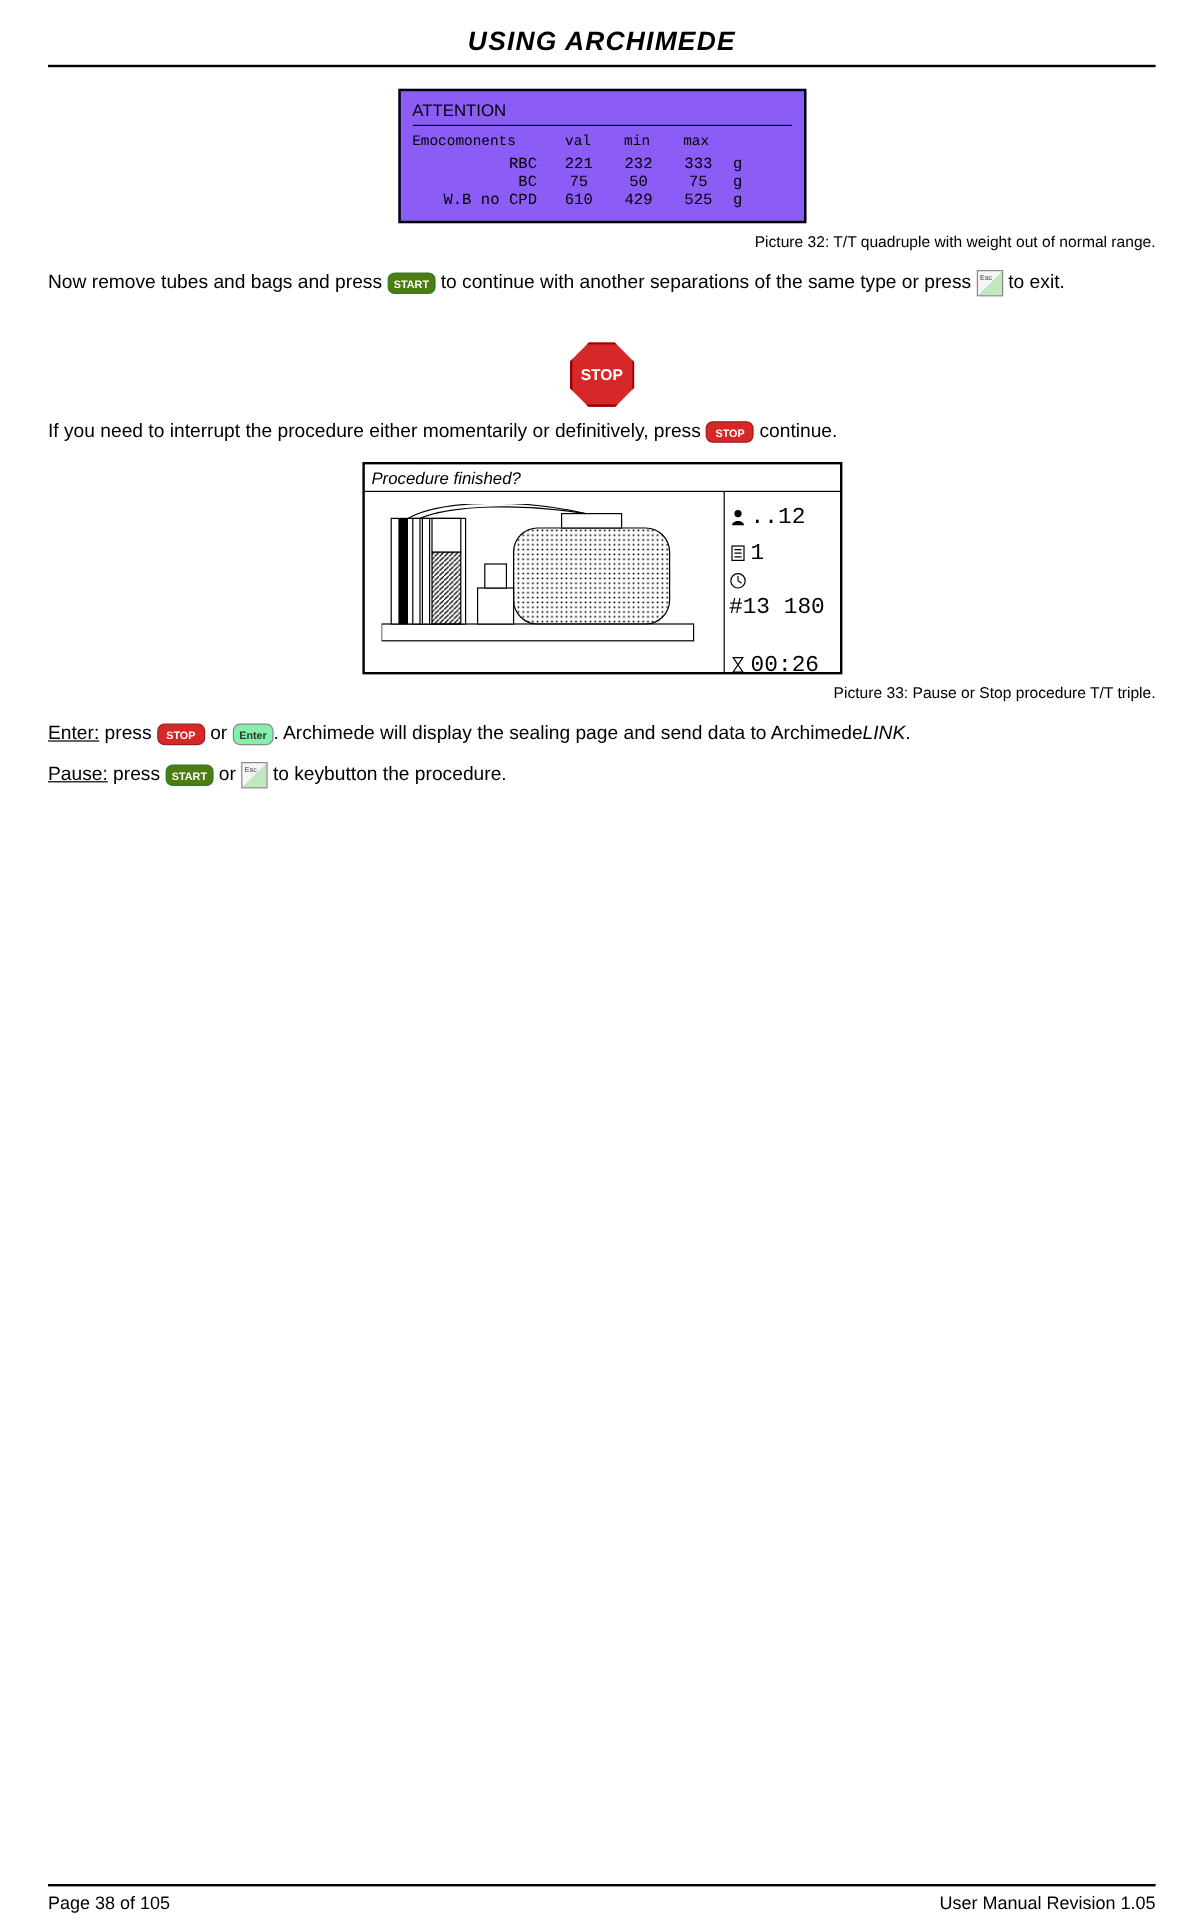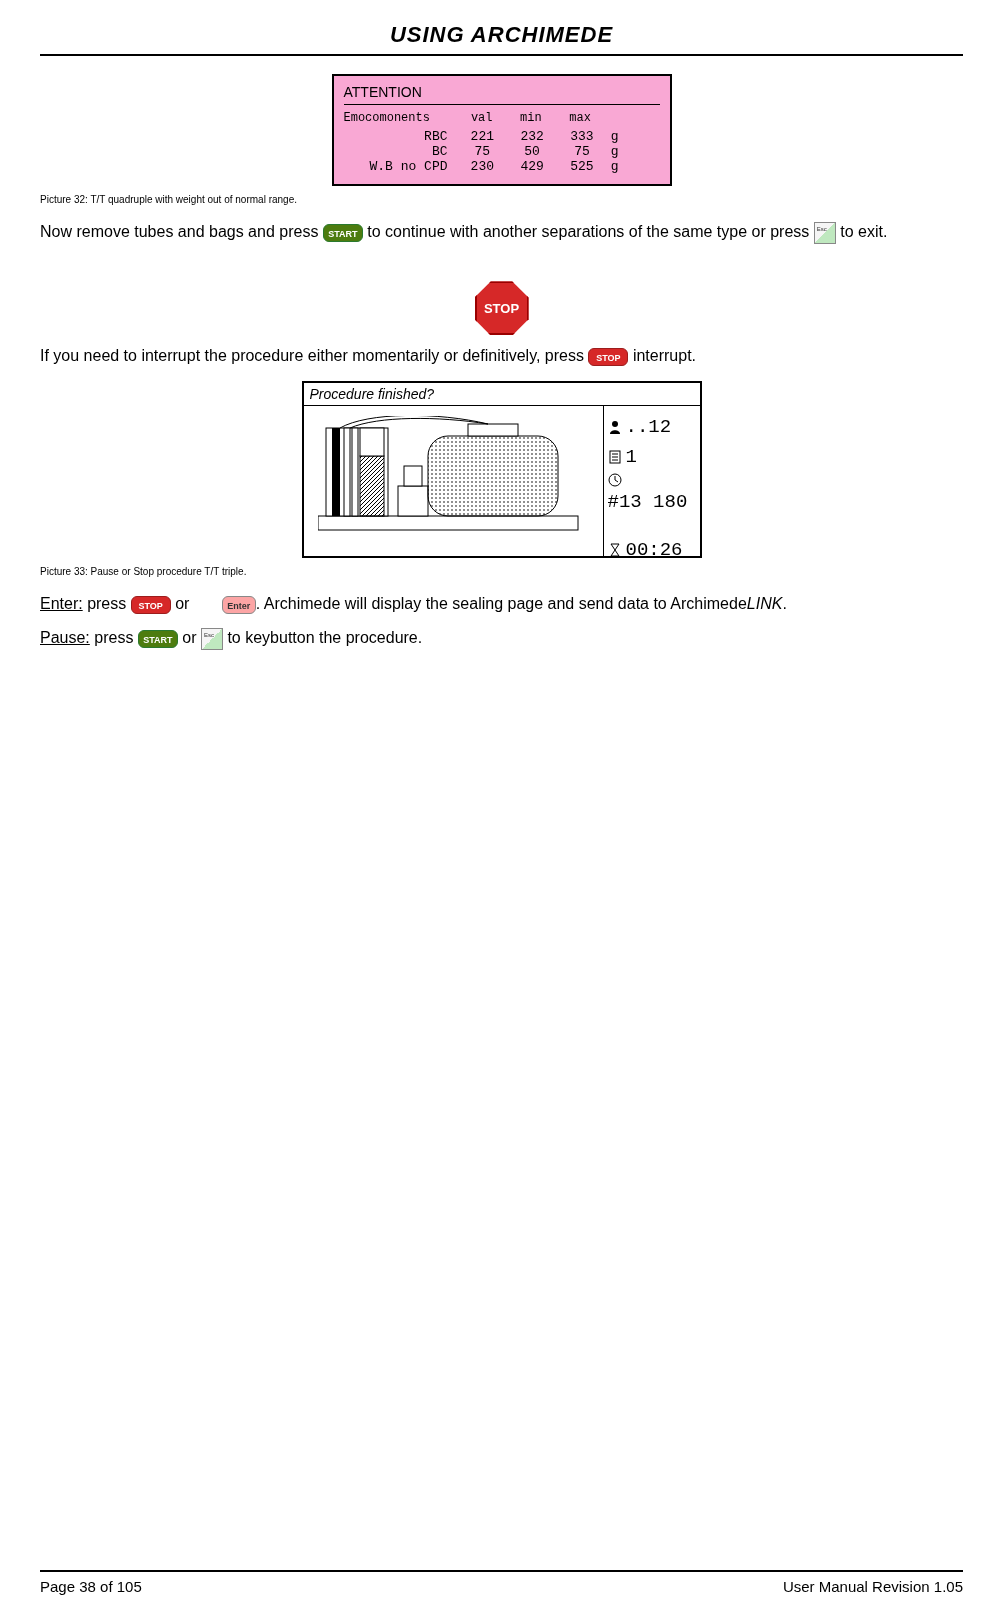--- a/index.html
+++ b/index.html
@@ -16,22 +16,22 @@
   .page-title {
     text-align: center;
     font-weight: bold;
     font-style: italic;
     font-size: 22px;
     padding: 22px 0 6px 0;
     border-bottom: 2px solid #000;
     letter-spacing: 1px;
   }
   .caption {
-    text-align: left;
-    font-size: 10px;
+    text-align: right;
+    font-size: 13px;
     margin: 8px 0 12px 0;
   }
   .body-text {
     font-size: 16px;
     line-height: 1.9;
     margin: 4px 0;
   }
   .justify {
     text-align: justify;
   }
@@ -47,21 +47,21 @@
     font-weight: bold;
     color: #fff;
     text-align: center;
     line-height: 18px;
     width: 40px;
     height: 18px;
     position: relative;
   }
   .btn-green { background: #4d7c0f; border: 1px solid #2a7a2f; }
   .btn-red   { background: #d62828; border: 1px solid #9c1d1d; }
-  .btn-grey  { background: #fca5a5; border: 1px solid #888; color:#333; width:34px;margin-left:28px; }
+  .btn-grey  { background: #86efac; border: 1px solid #888; color:#333; width:34px; }
   .btn-esc {
     display: inline-block;
     vertical-align: middle;
     width: 22px; height: 22px;
     background: linear-gradient(135deg,#f5f5f5 50%,#bfe8bf 50%);
     border: 1px solid #888;
     position: relative;
   }
   .btn-esc::before{
     content:"Esc";
@@ -70,21 +70,21 @@
   }
 
   
   .attention-panel {
     width: 340px;
     margin: 18px auto 8px auto;
     border: 2px solid #000;
     font-family: "Courier New", monospace;
     font-size: 14px;
     padding: 6px 10px 10px 10px;
-    background:#f9a8d4;
+    background:#8b5cf6;
   }
   .attention-title {
     font-family: Verdana, sans-serif;
     font-size: 14px;
     padding: 2px 0 4px 0;
     border-bottom: 1px solid #000;
     margin-bottom: 6px;
   }
   .att-header {
     font-size: 12px;
@@ -183,21 +183,21 @@
   </div>
   <div class="att-row">
     <span class="att-label">BC</span>
     <span class="att-col">75</span>
     <span class="att-col">50</span>
     <span class="att-col">75</span>
     <span class="att-unit">g</span>
   </div>
   <div class="att-row">
     <span class="att-label">W.B no CPD</span>
-    <span class="att-col">230</span>
+    <span class="att-col">610</span>
     <span class="att-col">429</span>
     <span class="att-col">525</span>
     <span class="att-unit">g</span>
   </div>
 </div>
 
 <div class="caption">Picture 32: T/T quadruple with weight out of normal range.</div>
 
 <p class="body-text">
   <span>Now remove tubes and bags and press </span>
@@ -207,21 +207,21 @@
   <span> to exit.</span>
 </p>
 
 <div class="stop-sign-wrap">
   <div class="stop-octagon">STOP</div>
 </div>
 
 <p class="body-text">
   <span>If you need to interrupt the procedure either momentarily or definitively, press </span>
   <span class="btn btn-red">STOP</span>
-  <span> interrupt.</span>
+  <span> continue.</span>
 </p>
 
 <div class="proc-panel">
   <div class="proc-title">Procedure finished?</div>
   <div class="proc-body">
     <div class="proc-left">
       <svg class="device" viewBox="0 0 270 120">
 
         <rect x="0" y="100" width="260" height="14" fill="#fff" stroke="#000"></rect>
 

